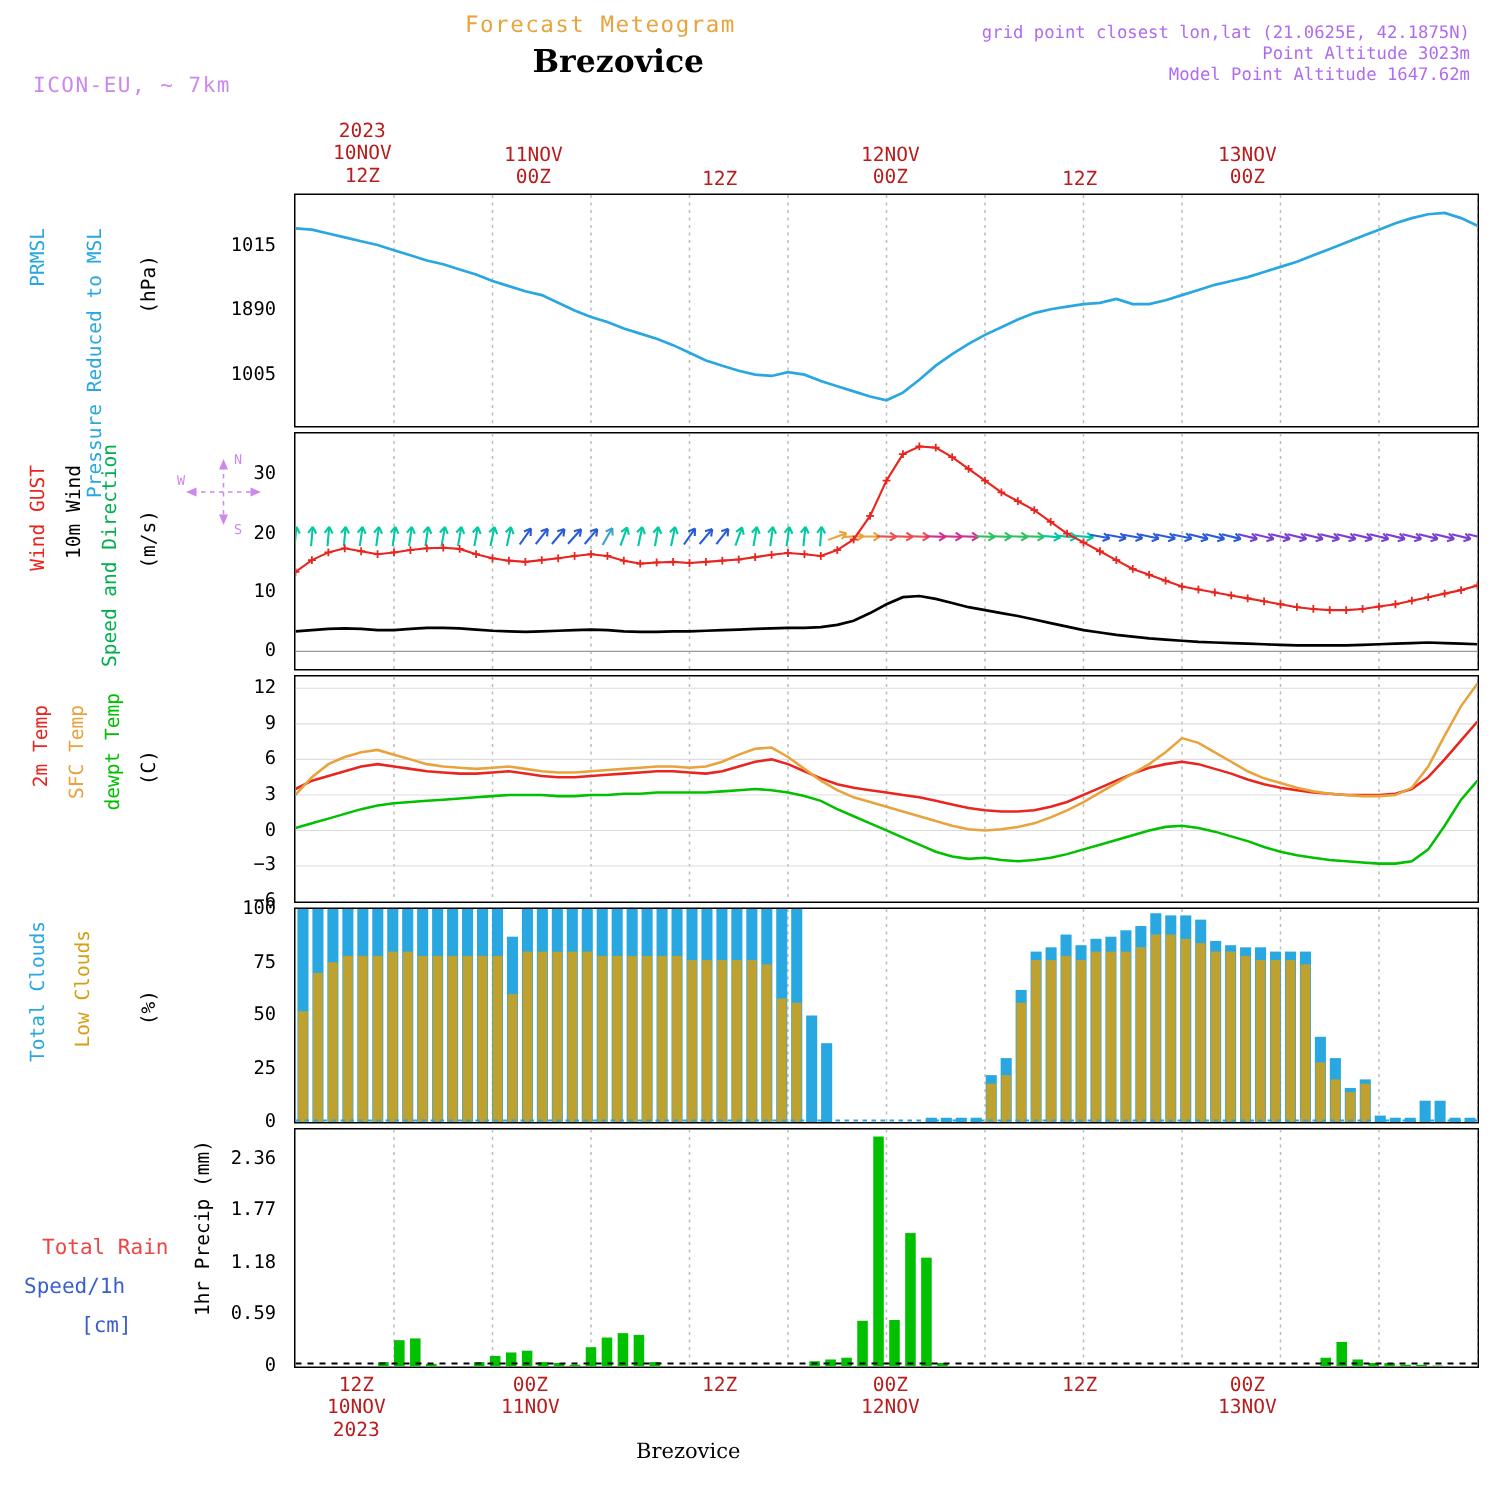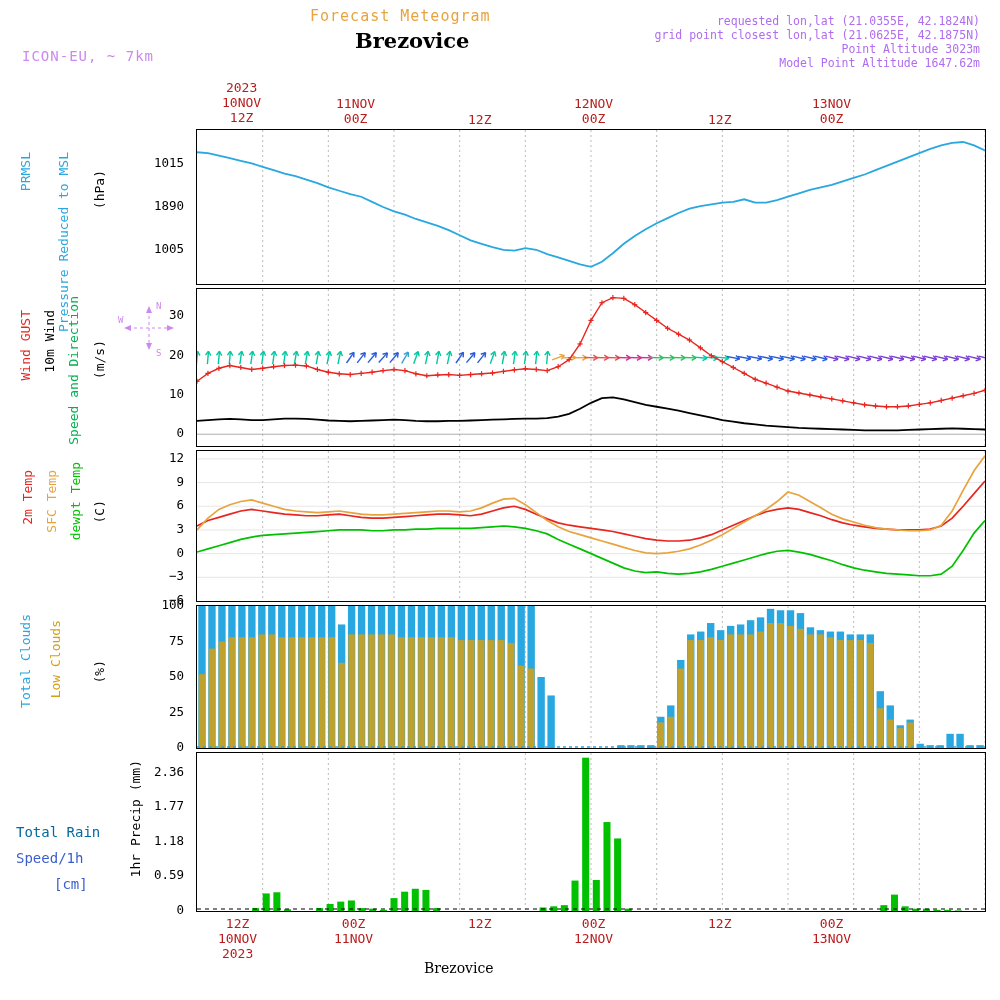--- a/index.html
+++ b/index.html
@@ -22,21 +22,20 @@
 <div class="abs" style="left:310px;top:6px;">
   <span class="hdr-forecast">Forecast Meteogram</span>
 </div>
 <div class="abs" style="left:355px;top:28px;">
   <span class="hdr-title">Brezovice</span>
 </div>
 <div class="abs" style="left:22px;top:46px;">
   <span class="hdr-model">ICON-EU, ~ 7km</span>
 </div>
 <div class="abs hdr-meta" style="left:480px;top:14px;width:500px;">
-  <div>requested lon,lat (21.0355E, 42.1824N)</div>
   <div>grid point closest lon,lat (21.0625E, 42.1875N)</div>
   <div>Point Altitude 3023m</div>
   <div>Model Point Altitude 1647.62m</div>
 </div>
 <div class="wm" style="left:960px;top:680px;">by Angel</div>
 
 <div class="abs" style="left:196px;top:80px;width:790px;height:48px;">
   <div class="abs tick" style="left:26px;top:0px;text-align:center;">2023<br>10NOV<br>12Z</div>
   <div class="abs tick" style="left:140px;top:16px;text-align:center;">11NOV<br>00Z</div>
   <div class="abs tick" style="left:272px;top:32px;text-align:center;">12Z</div>
@@ -866,21 +865,21 @@
 <div class="abs vlabel" style="left:42px;top:310px;color:#000000;">10m Wind</div>
 <div class="abs vlabel" style="left:66px;top:296px;color:#00b050;">Speed and Direction</div>
 
 <div class="abs vlabel" style="left:20px;top:470px;color:#e8251f;">2m Temp</div>
 <div class="abs vlabel" style="left:44px;top:470px;color:#e8a33d;">SFC Temp</div>
 <div class="abs vlabel" style="left:68px;top:462px;color:#00c000;">dewpt Temp</div>
 
 <div class="abs vlabel" style="left:18px;top:614px;color:#29a7e0;">Total Clouds</div>
 <div class="abs vlabel" style="left:48px;top:620px;color:#d4a017;">Low Clouds</div>
 
-<div class="abs" style="left:16px;top:824px;font-family:'DejaVu Sans Mono',monospace;font-size:14px;color:#0369a1;">Total  Rain</div>
+<div class="abs" style="left:28px;top:824px;font-family:'DejaVu Sans Mono',monospace;font-size:14px;color:#ef4444;">Total  Rain</div>
 <div class="abs" style="left:16px;top:850px;font-family:'DejaVu Sans Mono',monospace;font-size:14px;color:#3a5fcd;">Speed/1h</div>
 <div class="abs" style="left:54px;top:876px;font-family:'DejaVu Sans Mono',monospace;font-size:14px;color:#3a5fcd;">[cm]</div>
 
 <svg class="abs" style="left:118px;top:300px;" width="62" height="58">
   <line x1="31" y1="10" x2="31" y2="46" stroke="#cc88ee" stroke-width="1" stroke-dasharray="3,3"></line>
   <line x1="10" y1="28" x2="52" y2="28" stroke="#cc88ee" stroke-width="1" stroke-dasharray="3,3"></line>
   <polygon points="31,6 28,13 34,13" fill="#cc88ee"></polygon>
   <polygon points="31,50 28,43 34,43" fill="#cc88ee"></polygon>
   <polygon points="6,28 13,25 13,31" fill="#cc88ee"></polygon>
   <polygon points="56,28 49,25 49,31" fill="#cc88ee"></polygon>

